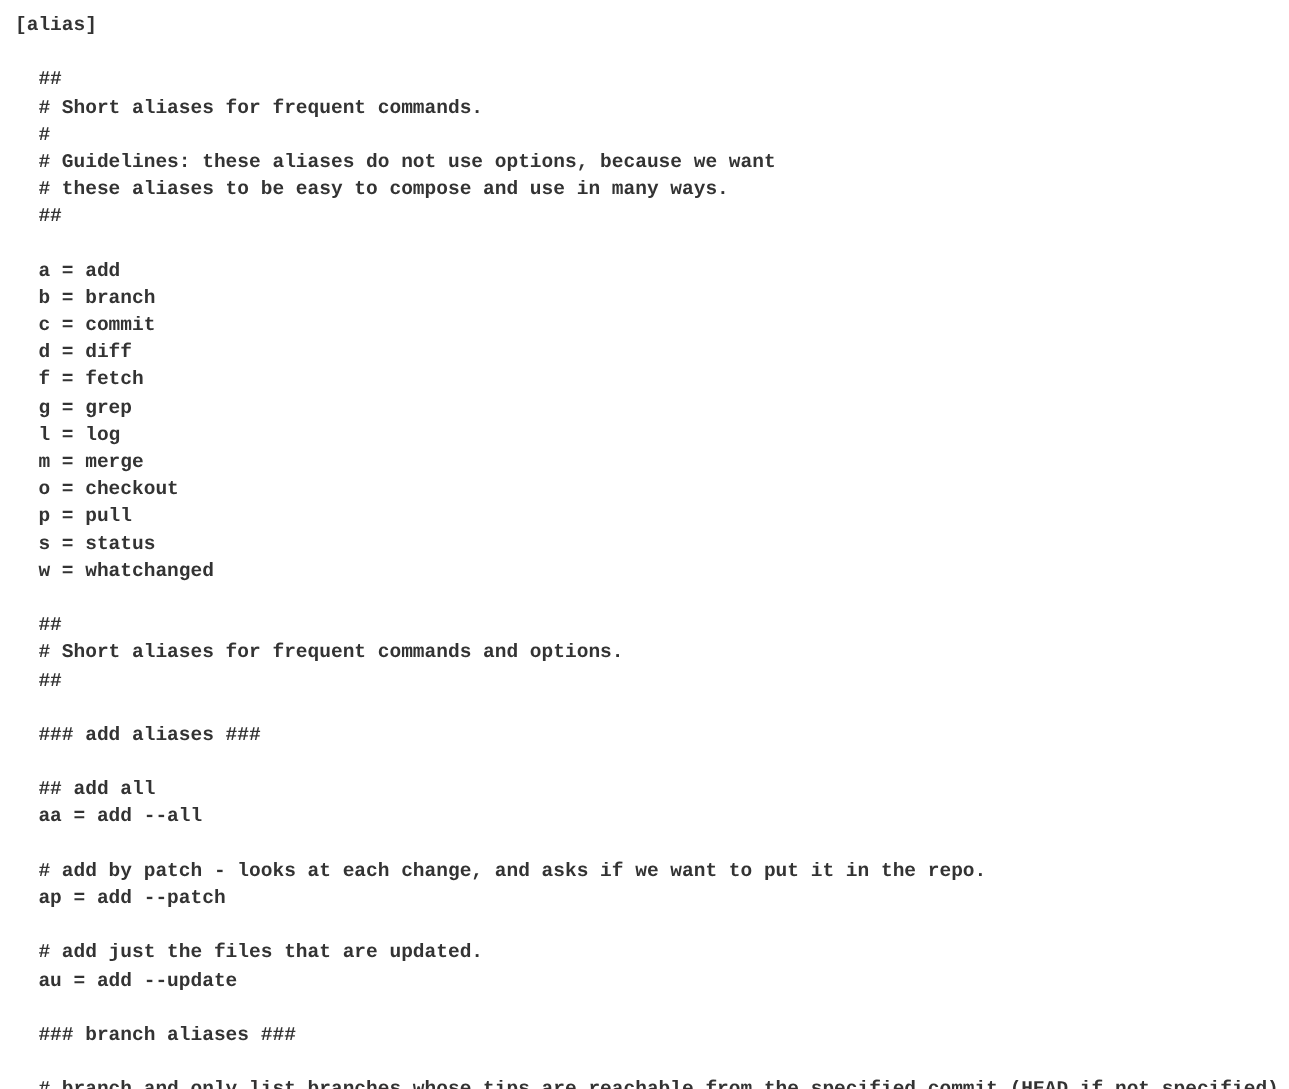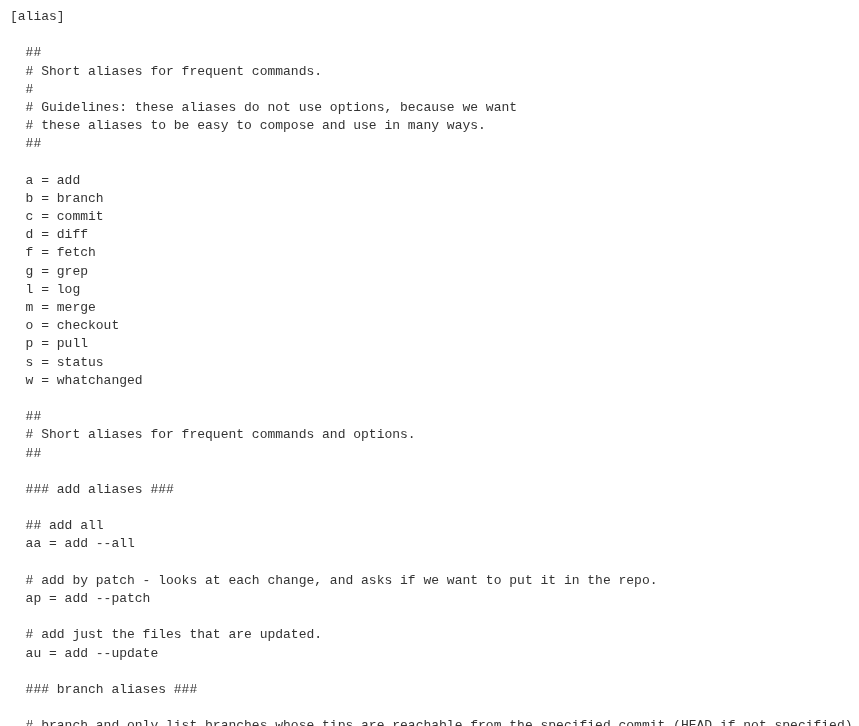--- a/index.html
+++ b/index.html
@@ -10,20 +10,21 @@
     font-size: 13px;
     line-height: 1.4;
     color: #333333;
   }
   .content {
     padding: 8px 10px;
     white-space: pre;
   }
   .line {
     display: block;
+    font-weight: bold;
   }
   .indent {
     padding-left: 2ch;
   }
 </style>
 </head>
 <body>
 
 <div class="content" id="container"><span class="line">[alias]</span><span class="line">&nbsp;</span><span class="line indent">##</span><span class="line indent"># Short aliases for frequent commands.</span><span class="line indent">#</span><span class="line indent"># Guidelines: these aliases do not use options, because we want</span><span class="line indent"># these aliases to be easy to compose and use in many ways.</span><span class="line indent">##</span><span class="line">&nbsp;</span><span class="line indent">a = add</span><span class="line indent">b = branch</span><span class="line indent">c = commit</span><span class="line indent">d = diff</span><span class="line indent">f = fetch</span><span class="line indent">g = grep</span><span class="line indent">l = log</span><span class="line indent">m = merge</span><span class="line indent">o = checkout</span><span class="line indent">p = pull</span><span class="line indent">s = status</span><span class="line indent">w = whatchanged</span><span class="line">&nbsp;</span><span class="line indent">##</span><span class="line indent"># Short aliases for frequent commands and options.</span><span class="line indent">##</span><span class="line">&nbsp;</span><span class="line indent">### add aliases ###</span><span class="line">&nbsp;</span><span class="line indent">## add all</span><span class="line indent">aa = add --all</span><span class="line">&nbsp;</span><span class="line indent"># add by patch - looks at each change, and asks if we want to put it in the repo.</span><span class="line indent">ap = add --patch</span><span class="line">&nbsp;</span><span class="line indent"># add just the files that are updated.</span><span class="line indent">au = add --update</span><span class="line">&nbsp;</span><span class="line indent">### branch aliases ###</span><span class="line">&nbsp;</span><span class="line indent"># branch and only list branches whose tips are reachable from the specified commit (HEAD if not specified).</span></div>
 

